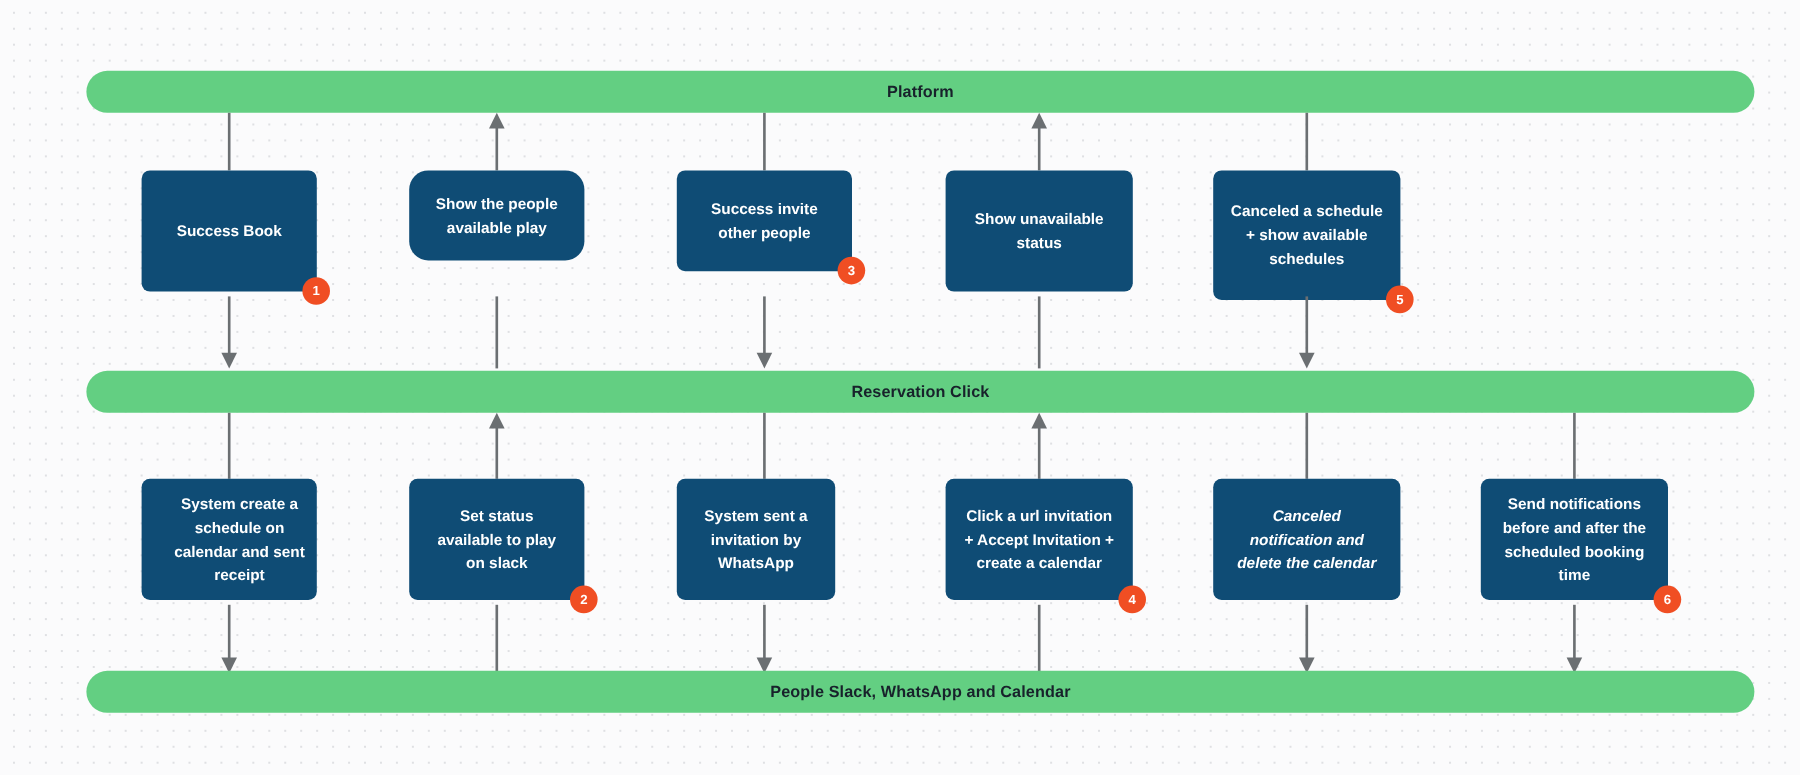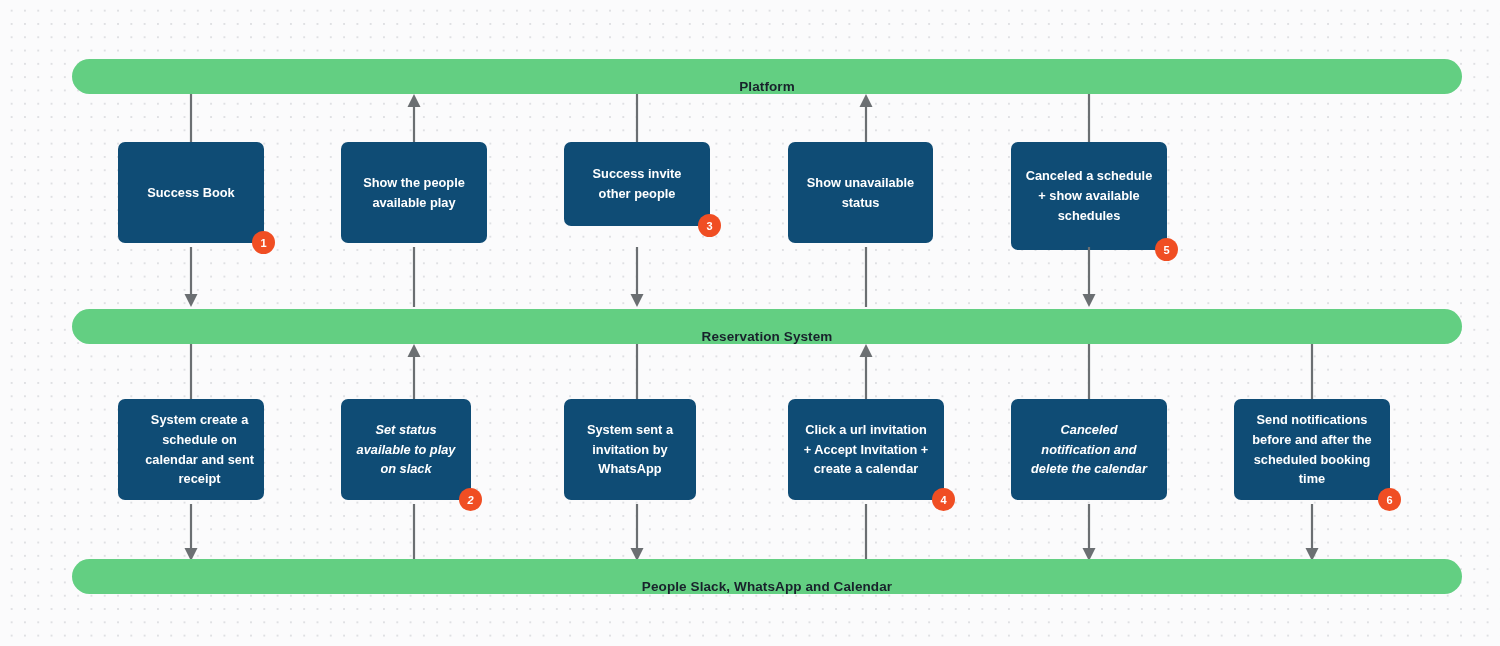--- a/index.html
+++ b/index.html
@@ -24,21 +24,21 @@
 
   
   .lane {
     position: absolute;
     left: 72px;
     width: 1390px;
     height: 35px;
     background: #63CF82;
     border-radius: 18px;
     display: flex;
-    align-items: flex-end;
+    align-items: center;
     justify-content: center;
   }
   .lane-label {
     font-size: 13.5px;
     font-weight: bold;
     color: #18222b;
     letter-spacing: 0.1px;
   }
   #lane-platform   { top: 59px; }
   #lane-reservation{ top: 309px; }
@@ -117,32 +117,32 @@
   </svg>
   <svg class="connector" style="left:1068px; top:94px; width:42px; height:48px;">
     <line x1="21" y1="0" x2="21" y2="48"></line>
   </svg>
 
   <div class="node" style="left:118px; top:142px; width:146px; height:101px;">
     <span class="node-label">Success Book</span>
     <span class="badge">1</span>
   </div>
 
-  <div class="node" style="left:341px; top:142px; width:146px; height:101px;">
+  <div class="node" style="left:341px; top:142px; width:146px; height:75px;border-radius:16px;">
     <span class="node-label">Show the people
 available play</span>
   </div>
 
   <div class="node" style="left:564px; top:142px; width:146px; height:84px;">
     <span class="node-label">Success invite
 other people</span>
     <span class="badge">3</span>
   </div>
 
-  <div class="node" style="left:788px; top:142px; width:145px; height:101px;">
+  <div class="node" style="left:788px; top:142px; width:156px; height:101px;">
     <span class="node-label">Show unavailable
 status</span>
   </div>
 
   <div class="node" style="left:1011px; top:142px; width:156px; height:108px;">
     <span class="node-label">Canceled a schedule
 + show available
 schedules</span>
     <span class="badge">5</span>
   </div>
@@ -160,21 +160,21 @@
   </svg>
   <svg class="connector" style="left:845px; top:247px; width:42px; height:60px;">
     <line x1="21" y1="0" x2="21" y2="60"></line>
   </svg>
   <svg class="connector" style="left:1068px; top:247px; width:42px; height:60px;">
     <line x1="21" y1="0" x2="21" y2="51"></line>
     <polygon points="21,60 14.5,47 27.5,47"></polygon>
   </svg>
 
   <div class="lane" id="lane-reservation">
-    <span class="lane-label">Reservation System</span>
+    <span class="lane-label">Reservation Click</span>
   </div>
 
   <svg class="connector" style="left:170px; top:344px; width:42px; height:55px;">
     <line x1="21" y1="0" x2="21" y2="55"></line>
   </svg>
   <svg class="connector" style="left:393px; top:344px; width:42px; height:55px;">
     <line x1="21" y1="55" x2="21" y2="9"></line>
     <polygon points="21,0 14.5,13 27.5,13"></polygon>
   </svg>
   <svg class="connector" style="left:616px; top:344px; width:42px; height:55px;">
@@ -191,21 +191,21 @@
     <line x1="21" y1="0" x2="21" y2="55"></line>
   </svg>
 
   <div class="node" style="left:118px; top:399px; width:146px; height:101px;justify-content:flex-end;">
     <span class="node-label">System create a
 schedule on
 calendar and sent
 receipt</span>
   </div>
 
-  <div class="node" style="left:341px; top:399px; width:130px; height:101px;font-style:italic;">
+  <div class="node" style="left:341px; top:399px; width:146px; height:101px;">
     <span class="node-label">Set status
 available to play
 on slack</span>
     <span class="badge">2</span>
   </div>
 
   <div class="node" style="left:564px; top:399px; width:132px; height:101px;">
     <span class="node-label">System sent a
 invitation by
 WhatsApp</span>

